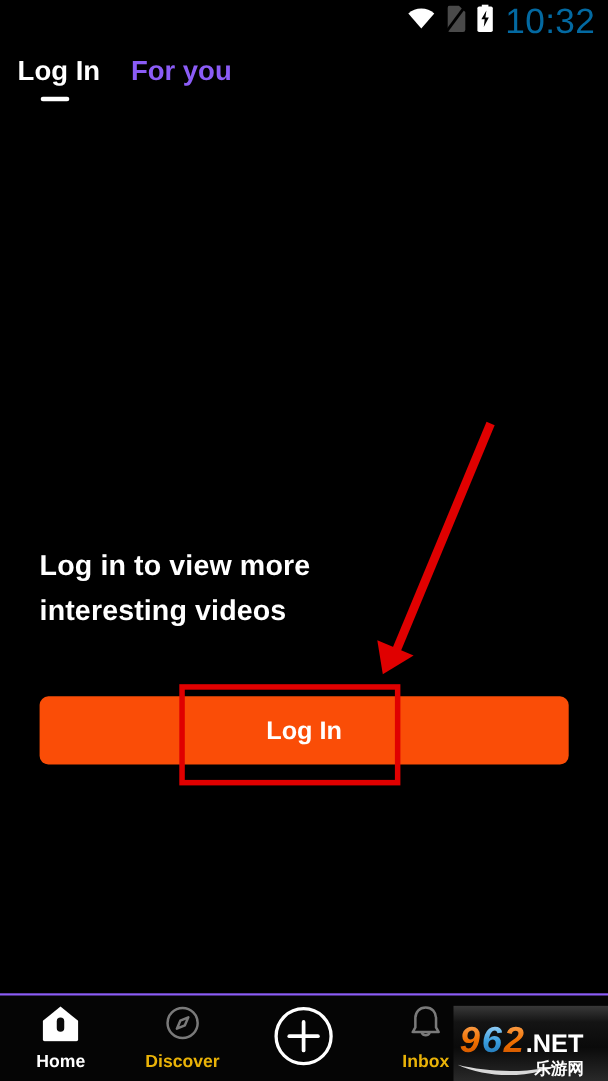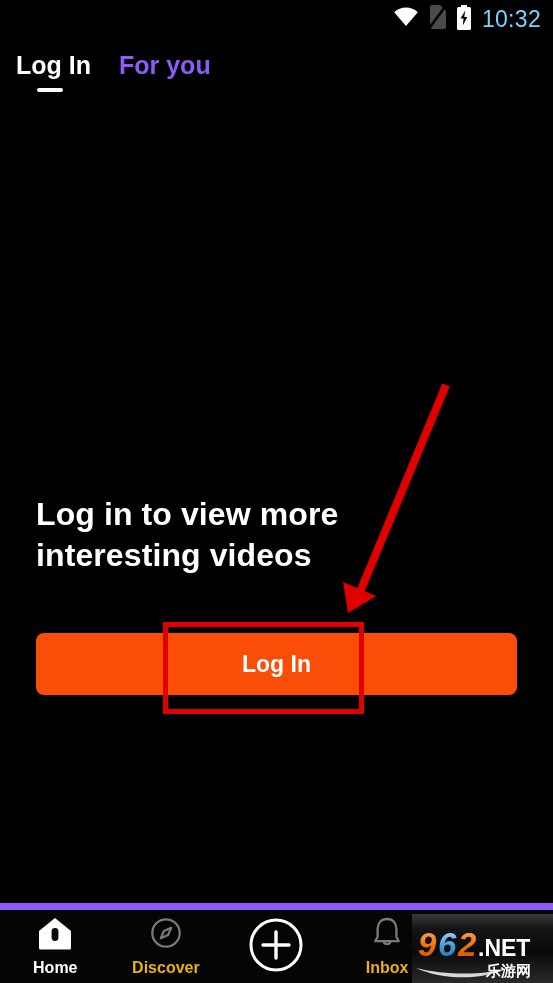--- a/index.html
+++ b/index.html
@@ -19,22 +19,22 @@
   
   #status-bar {
     position:absolute; top:0; left:0;
     width:553px; height:38px;
     display:flex; align-items:center; justify-content:flex-end;
     padding-right:12px;
   }
   #status-icons { display:flex; align-items:center; gap:9px; }
   .sb-icon { display:block; }
   #status-time {
-    color:#7dd3fc;
-    font-size:23px;
+    color:#0369a1;
+    font-size:32px;
     font-weight:400;
     letter-spacing:0.3px;
     margin-left:10px;
     line-height:1;
     font-family:"Liberation Sans", sans-serif;
   }
 
   
   #top-tabs {
     position:absolute; top:46px; left:0;
@@ -58,21 +58,21 @@
     background:#ffffff;
     border-radius:2px;
   }
 
   
   #headline {
     position:absolute;
     left:36px; top:494px;
     width:360px;
     color:#ffffff;
-    font-size:32px;
+    font-size:26px;
     font-weight:bold;
     line-height:41px;
     letter-spacing:0.1px;
   }
 
   #login-button {
     position:absolute;
     left:36px; top:633px;
     width:481px; height:62px;
     background:#fa4d07;
@@ -99,21 +99,21 @@
     border:5px solid #e00000;
     box-sizing:border-box;
   }
 
   
   #bottom-nav {
     position:absolute;
     left:0; top:903px;
     width:553px; height:80px;
     background:#050505;
-    border-top:7px solid #8b5cf6;
+    border-top:2px solid #8b5cf6;
     display:flex;
     align-items:center;
   }
   .nav-item {
     flex:1;
     height:80px;
     display:flex;
     flex-direction:column;
     align-items:center;
     justify-content:center;

